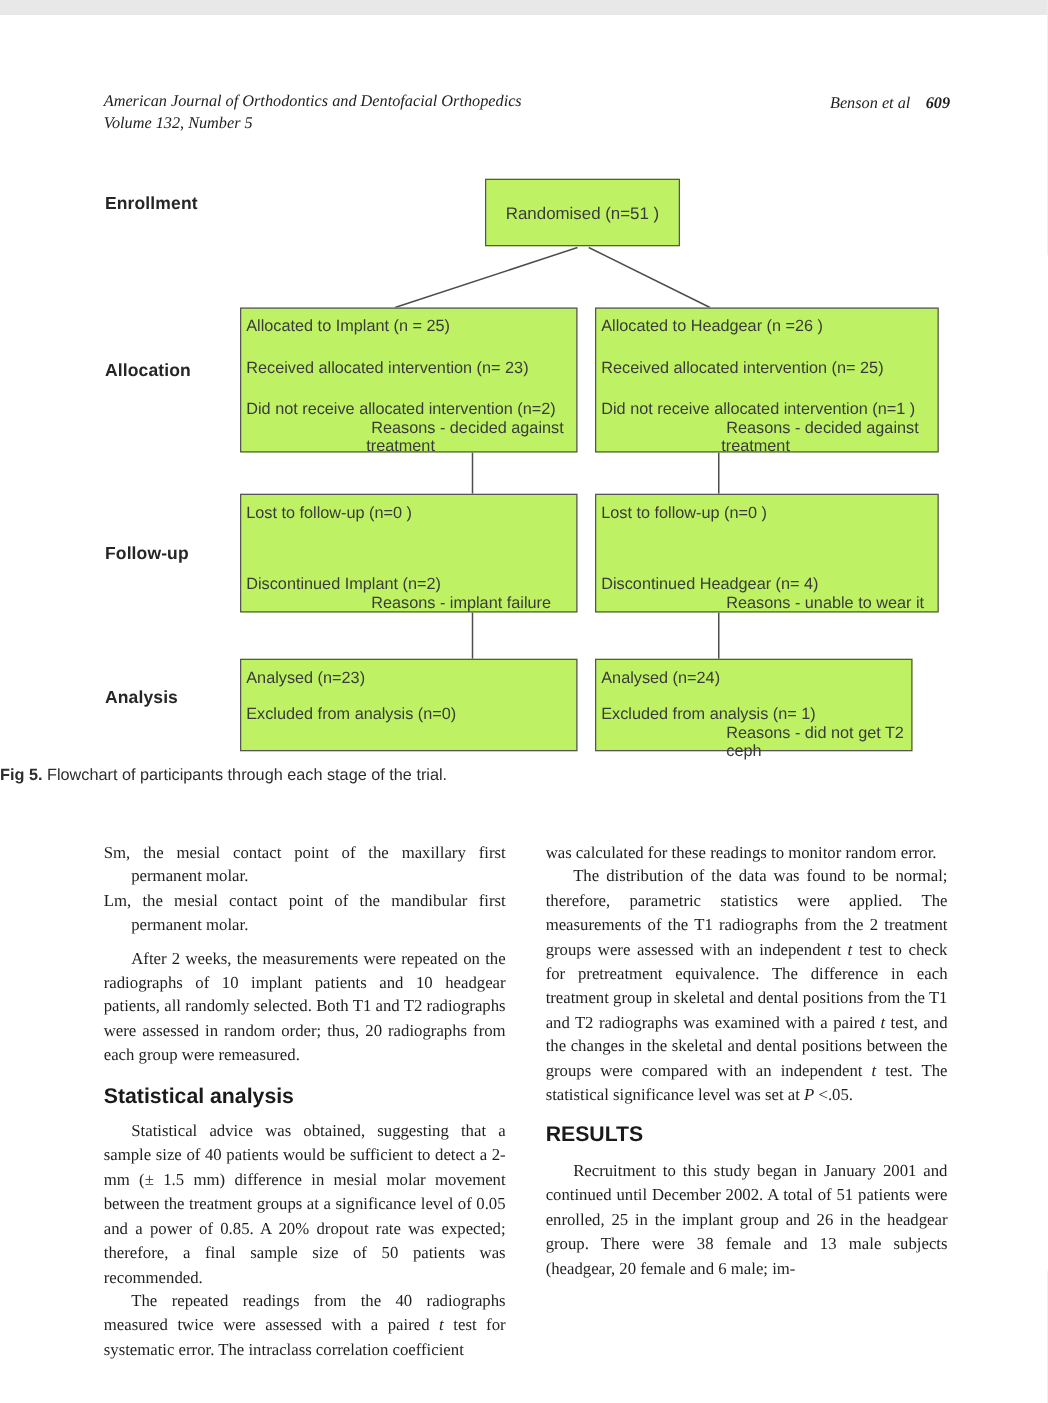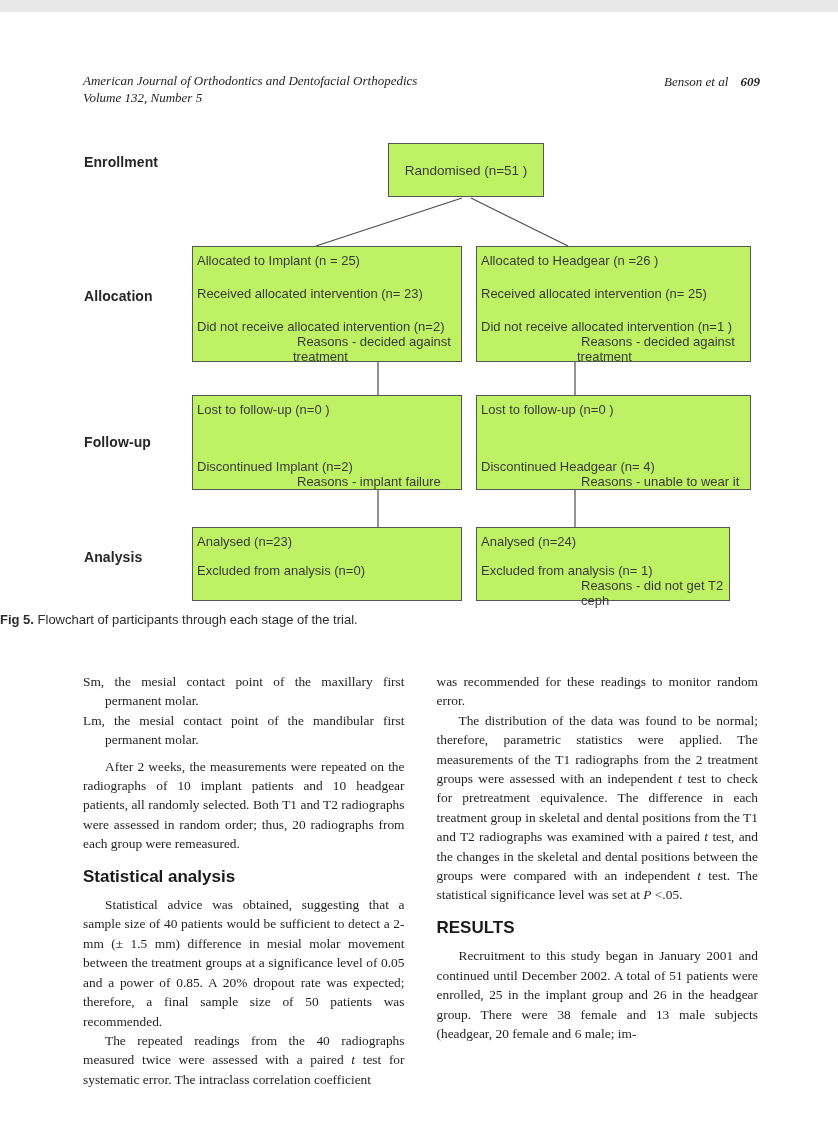--- a/index.html
+++ b/index.html
@@ -199,21 +199,21 @@
     <div class="col">
       <div class="hang">Sm, the mesial contact point of the maxillary first permanent molar.</div>
       <div class="hang">Lm, the mesial contact point of the mandibular first permanent molar.</div>
       <p class="para para-first">After 2 weeks, the measurements were repeated on the radiographs of 10 implant patients and 10 headgear patients, all randomly selected. Both T1 and T2 radiographs were assessed in random order; thus, 20 radiographs from each group were remeasured.</p>
       <h3 class="sub-heading">Statistical analysis</h3>
       <p class="para">Statistical advice was obtained, suggesting that a sample size of 40 patients would be sufficient to detect a 2-mm (± 1.5 mm) difference in mesial molar movement between the treatment groups at a significance level of 0.05 and a power of 0.85. A 20% dropout rate was expected; therefore, a final sample size of 50 patients was recommended.</p>
       <p class="para"><span>The repeated readings from the 40 radiographs measured twice were assessed with a paired </span><span class="it">t</span><span> test for systematic error. The intraclass correlation coefficient</span></p>
     </div>
 
     <div class="col">
-      <p class="para para-cont">was recommended for these readings to monitor random error.</p>
+      <p class="para para-cont">was calculated for these readings to monitor random error.</p>
       <p class="para"><span>The distribution of the data was found to be normal; therefore, parametric statistics were applied. The measurements of the T1 radiographs from the 2 treatment groups were assessed with an independent </span><span class="it">t</span><span> test to check for pretreatment equivalence. The difference in each treatment group in skeletal and dental positions from the T1 and T2 radiographs was examined with a paired </span><span class="it">t</span><span> test, and the changes in the skeletal and dental positions between the groups were compared with an independent </span><span class="it">t</span><span> test. The statistical significance level was set at </span><span class="it">P</span><span> &lt;.05.</span></p>
       <h3 class="sub-heading">RESULTS</h3>
       <p class="para">Recruitment to this study began in January 2001 and continued until December 2002. A total of 51 patients were enrolled, 25 in the implant group and 26 in the headgear group. There were 38 female and 13 male subjects (headgear, 20 female and 6 male; im-</p>
     </div>
 
   </div>
 
 </div>
 
 </body></html>

